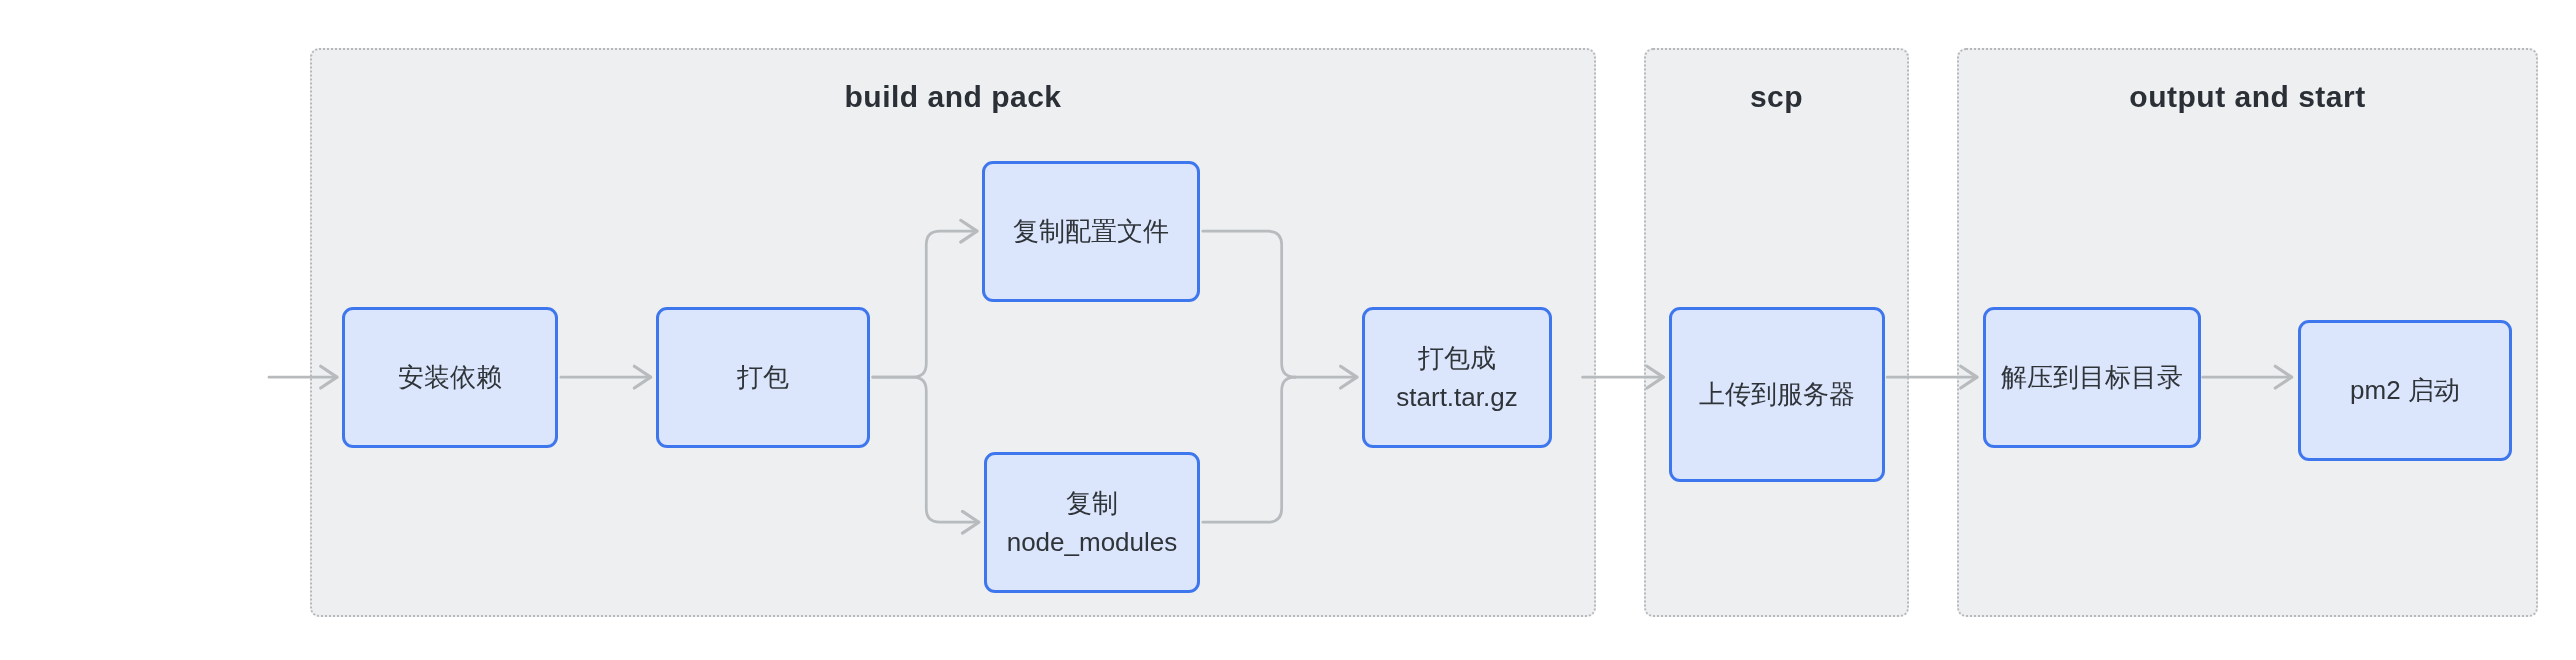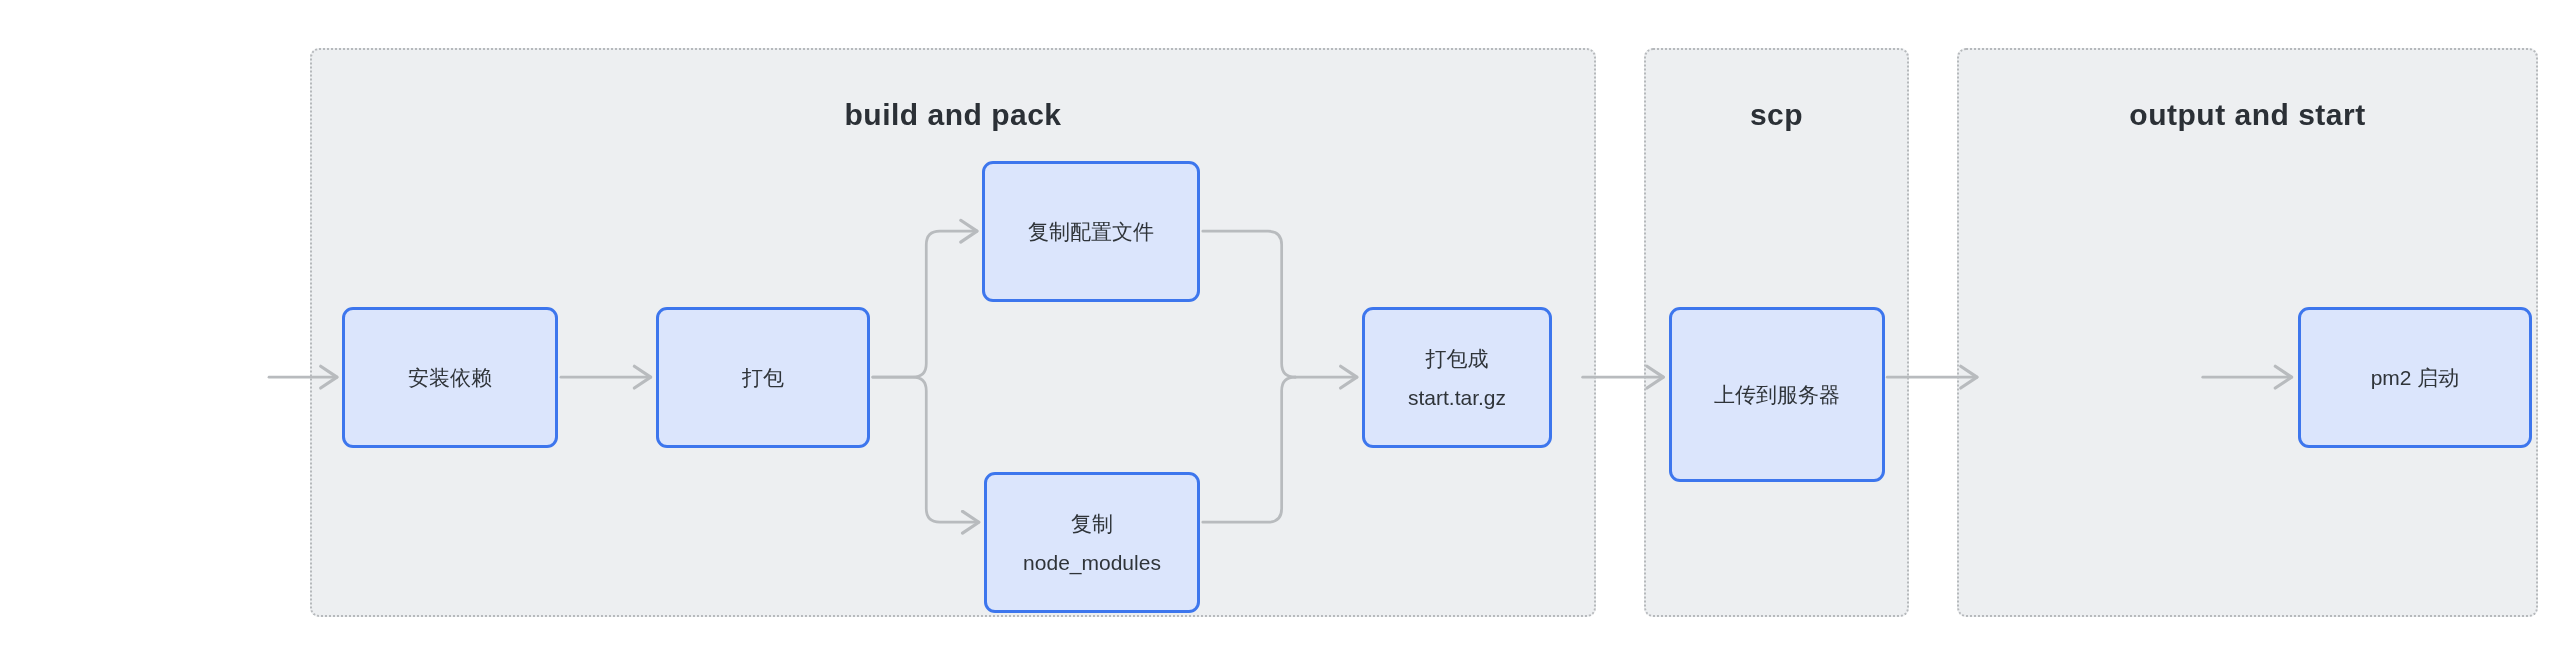--- a/index.html
+++ b/index.html
@@ -23,21 +23,21 @@
   }
   .subgraph{
     position:absolute;
     background:var(--subgraph-fill);
     border:2.7px dotted var(--subgraph-border);
     border-radius:9px;
     z-index:1;
   }
   .subgraph-title{
     position:absolute;
-    top:48px;left:0;right:0;
+    top:30px;left:0;right:0;
     text-align:center;
     font-size:30px;
     font-weight:bold;
     color:var(--subgraph-title);
     letter-spacing:0.5px;
   }
   .edges{
     position:absolute;
     left:0;top:0;
     z-index:2;
@@ -60,21 +60,21 @@
     position:absolute;
     background:var(--node-fill);
     border:3.2px solid var(--node-border);
     border-radius:11px;
     display:flex;
     flex-direction:column;
     align-items:center;
     justify-content:center;
     z-index:3;
     color:var(--node-text);
-    font-size:21px;
+    font-size:26px;
     line-height:39px;
     text-align:right;
   }
   .node-line{display:block;white-space:nowrap;}
 </style>
 </head>
 <body>
 
 <div class="canvas">
 
@@ -112,33 +112,36 @@
   </div>
 
   <div class="node" style="left:342px;top:307px;width:216px;height:141px;">
     <span class="node-line">安装依赖</span>
   </div>
 
   <div class="node" style="left:982px;top:161px;width:218px;height:141px;">
     <span class="node-line">复制配置文件</span>
   </div>
 
-  <div class="node" style="left:984px;top:452px;width:216px;height:141px;margin-top:20px;">
+  <div class="node" style="left:984px;top:452px;width:216px;height:141px;">
     <span class="node-line">复制</span>
     <span class="node-line">node_modules</span>
   </div>
 
   <div class="node" style="left:1362px;top:307px;width:190px;height:141px;">
     <span class="node-line">打包成</span>
     <span class="node-line">start.tar.gz</span>
   </div>
 
   <div class="node" style="left:1669px;top:307px;width:216px;height:175px;">
     <span class="node-line">上传到服务器</span>
   </div>
 
+  <div class="node" style="left:1983px;top:307px;width:218px;height:141px;">
+    <span class="node-line">解压到目标目录</span>
+  </div>
 
-  <div class="node" style="left:2298px;top:307px;width:234px;height:141px;">
+  <div class="node" style="left:2298px;top:320px;width:214px;height:141px;">
     <span class="node-line">pm2 启动</span>
   </div>
 
 </div>
 
 
 </body></html>

